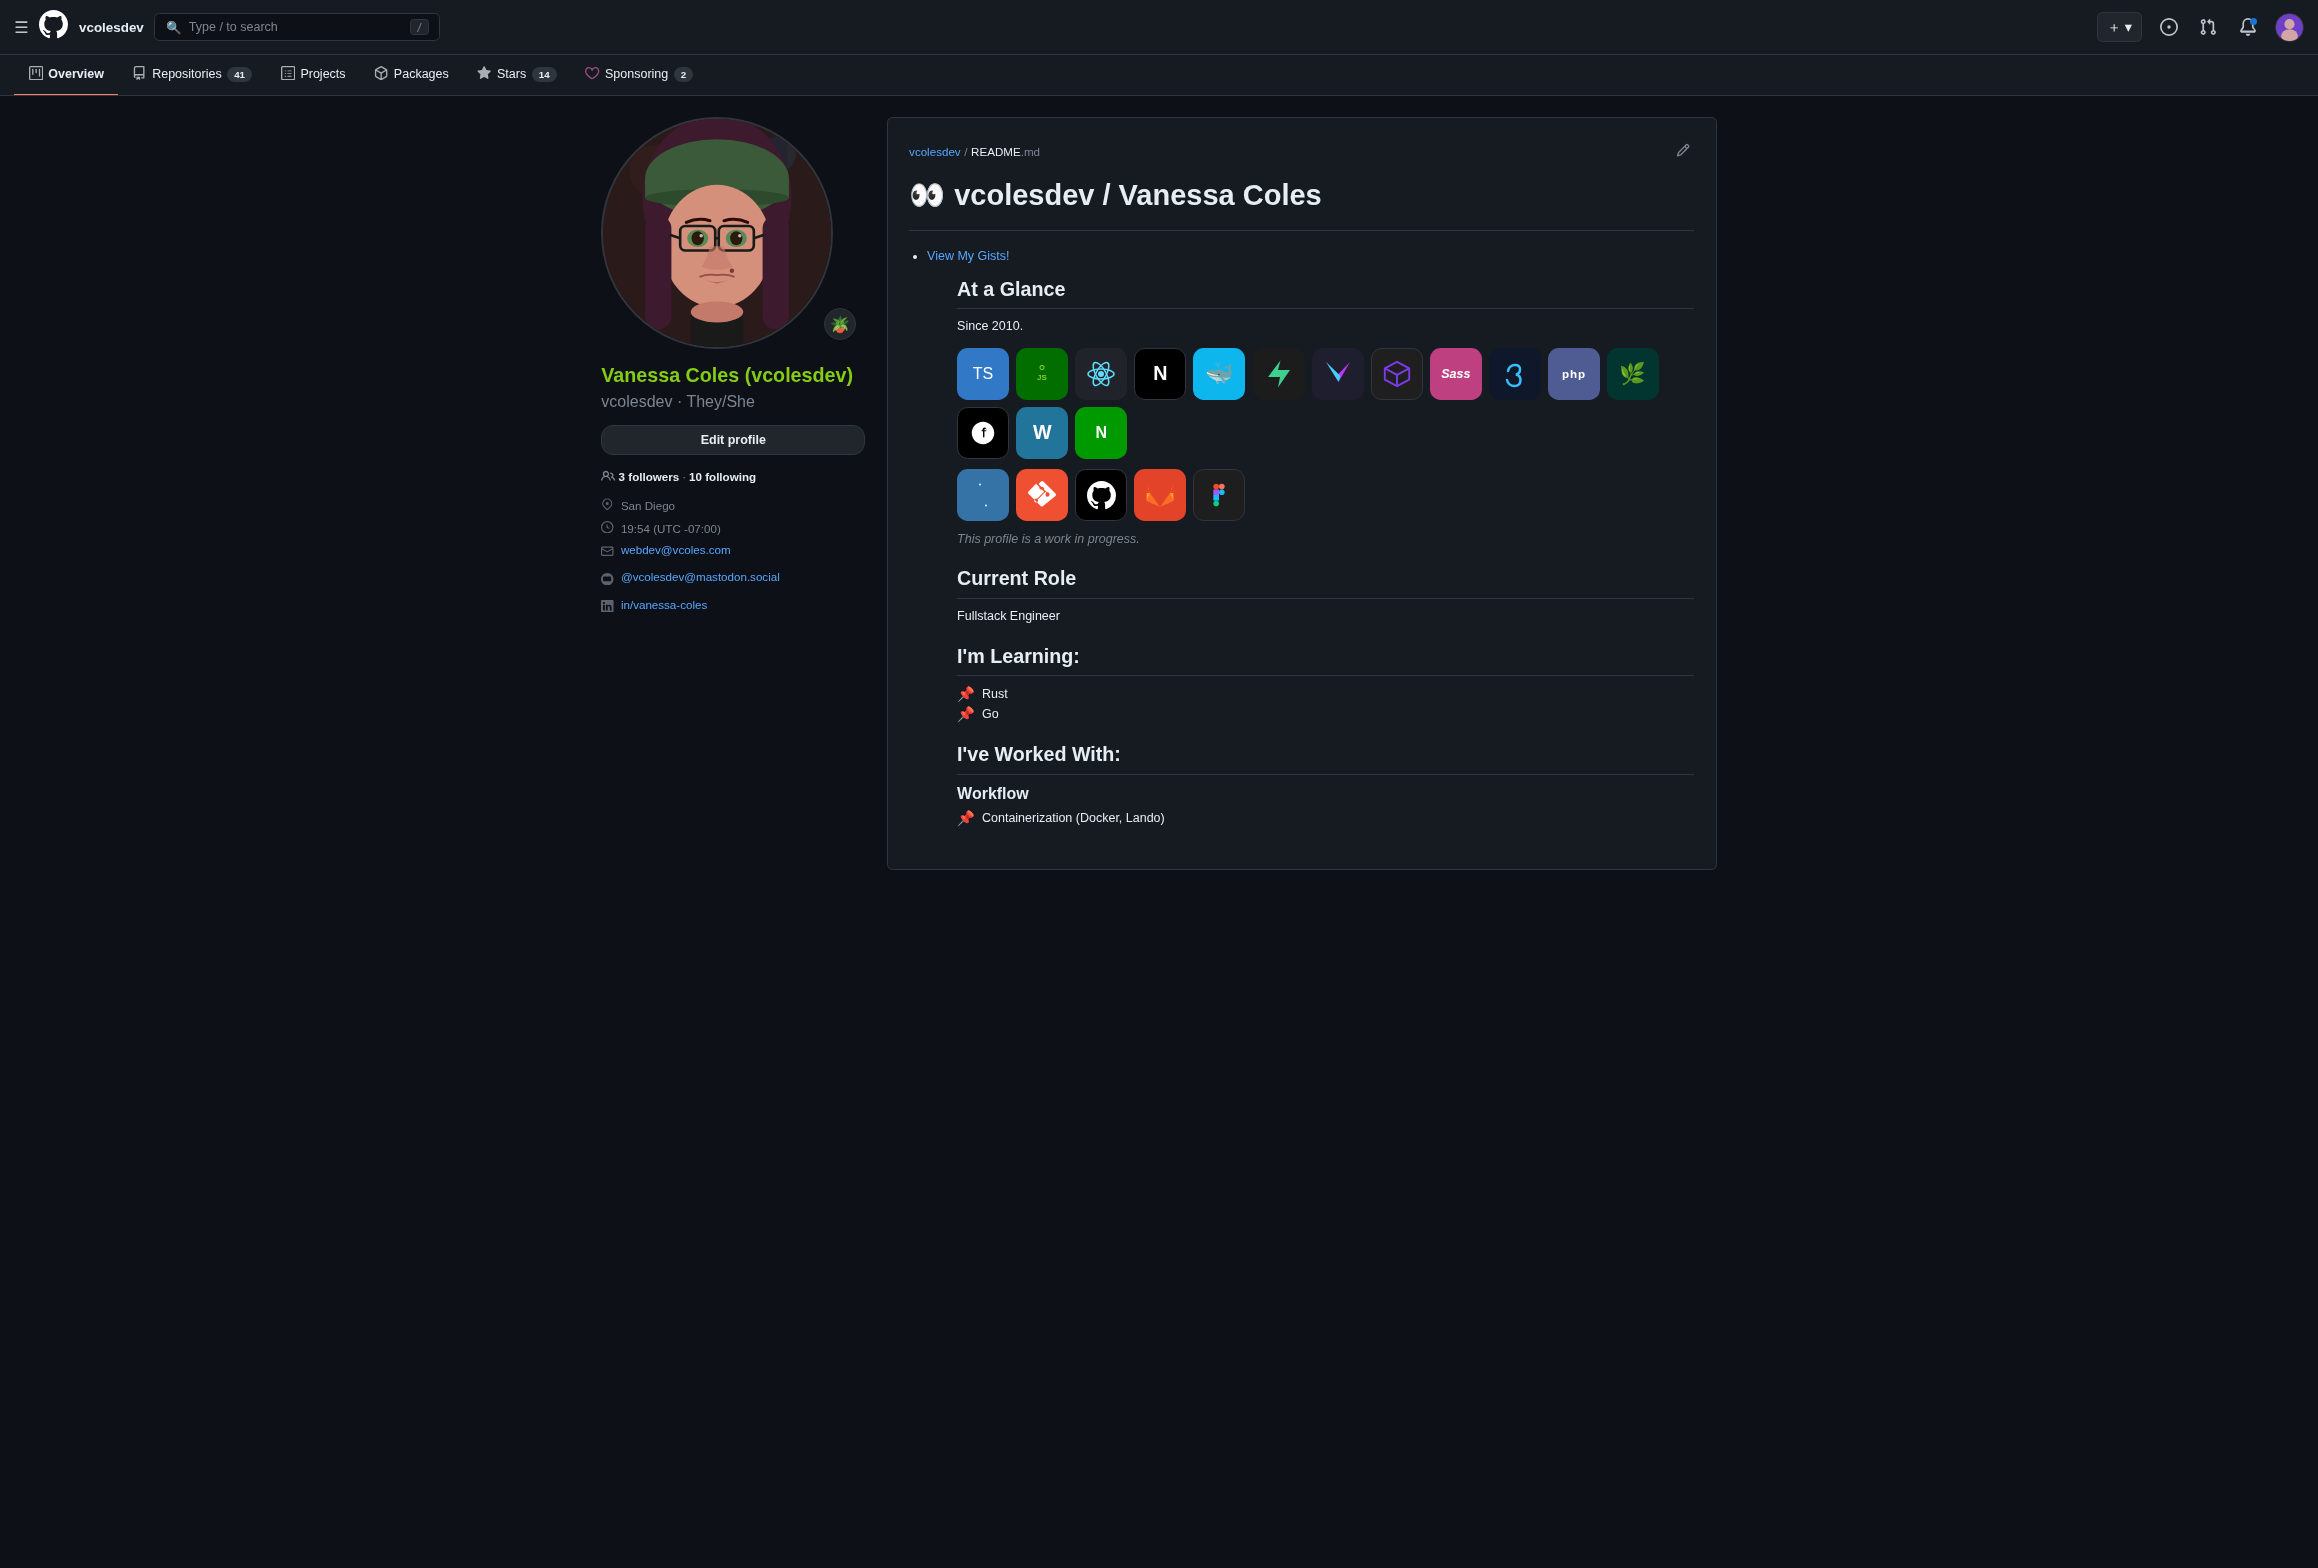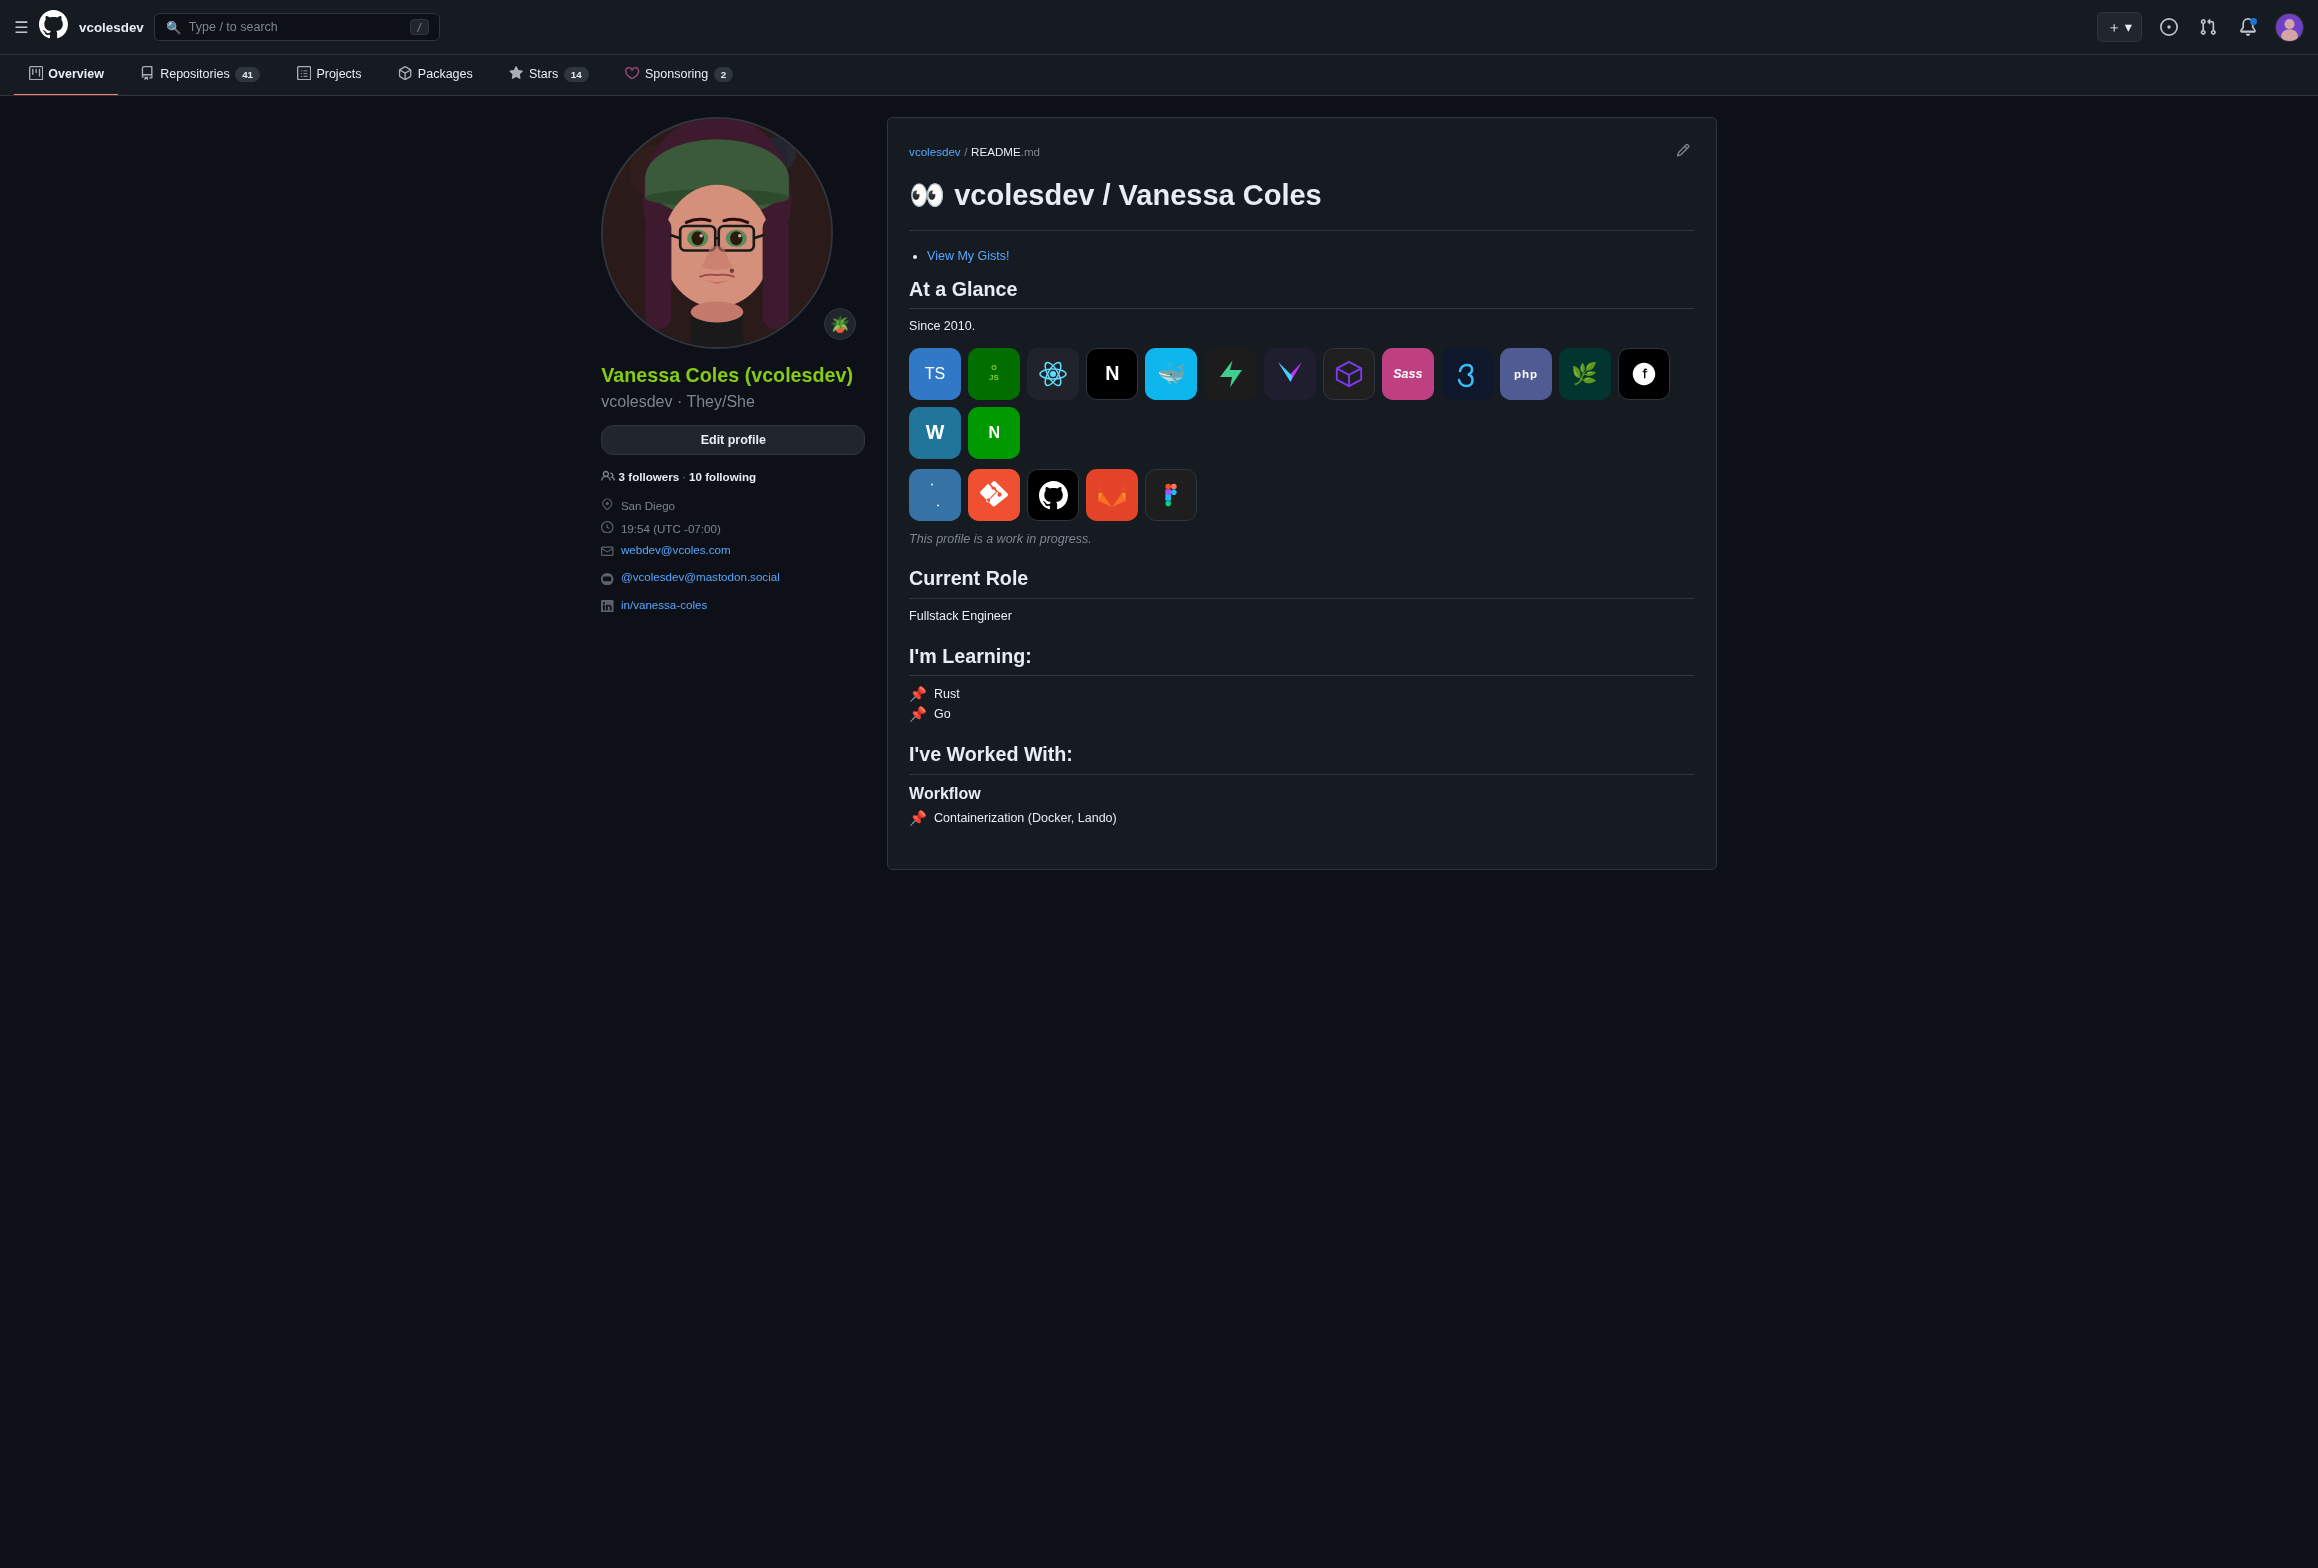--- a/index.html
+++ b/index.html
@@ -114,21 +114,21 @@
       font-size: 12.5px;
     }
 
     
     .nav-tabs {
       background: #161b22;
       border-bottom: 0.9px solid #30363d;
       display: flex;
       align-items: center;
       padding: 0 14.3px;
-      gap: 8px;
+      gap: 0;
     }
     .nav-tab {
       display: flex;
       align-items: center;
       gap: 5.4px;
       padding: 10.7px 14.3px;
       font-size: 12.5px;
       color: #e6edf3;
       cursor: pointer;
       border-bottom: 1.8px solid transparent;
@@ -331,21 +331,21 @@
       font-size: 9.8px;
       font-weight: 700;
       color: white;
       overflow: hidden;
     }
     .italic-note {
       font-style: italic;
       color: #7d8590;
       margin-bottom: 18px;
     }
-    .readme-section { margin-bottom: 21.4px; }
+    .readme-section { margin-bottom: 21.4px; margin-left: 48px; }
     .readme-item {
       display: flex;
       align-items: center;
       gap: 7.1px;
       margin-bottom: 3.6px;
       color: #e6edf3;
     }
     .readme-item-icon { font-size: 14.3px; }
 
     

